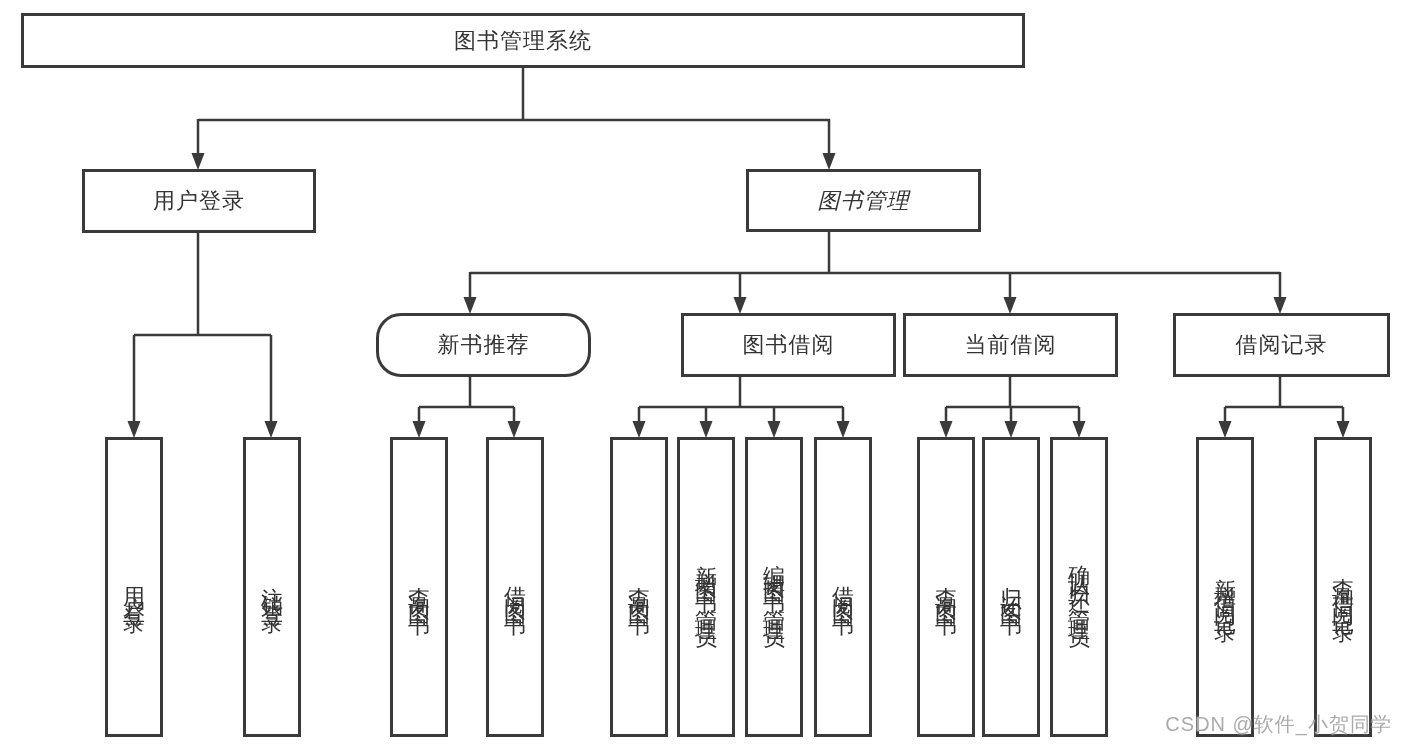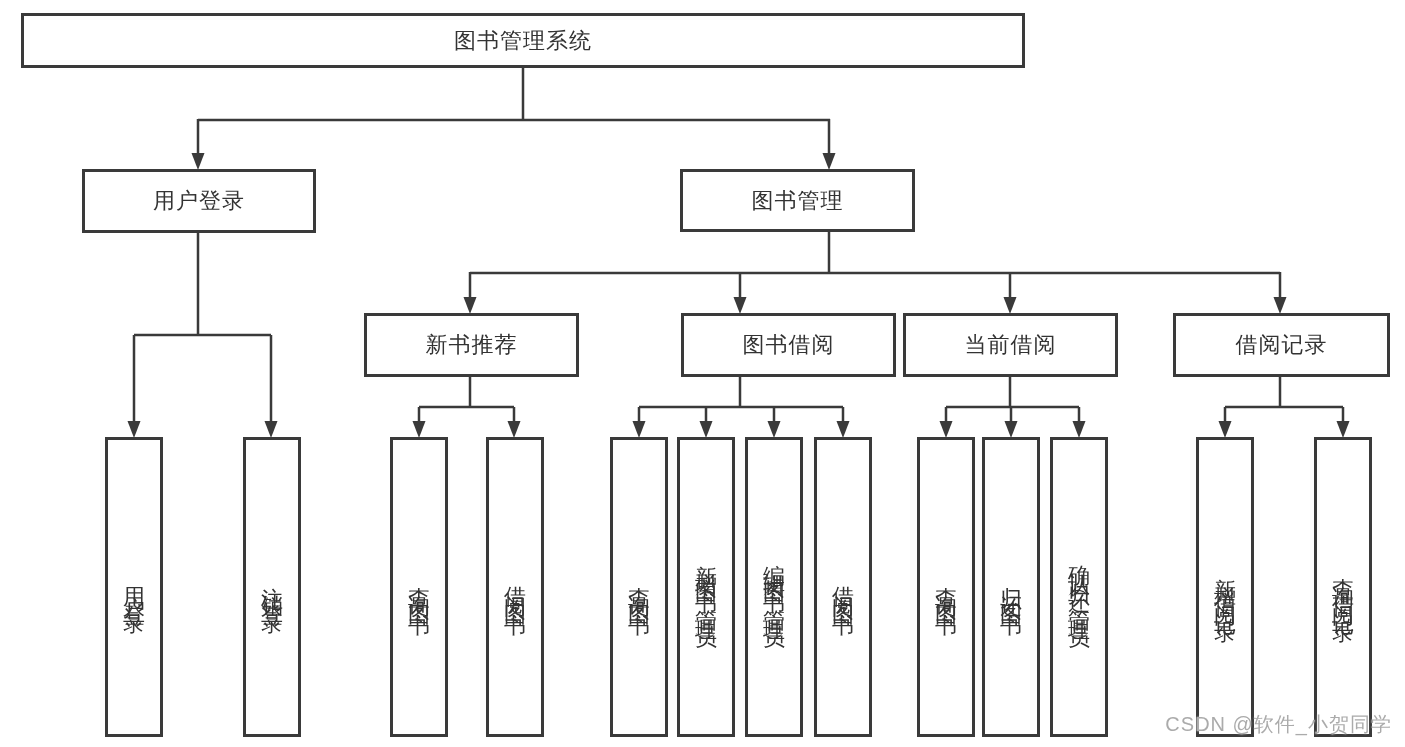--- a/index.html
+++ b/index.html
@@ -78,23 +78,23 @@
         <polygon points="1004.5,421 1017.5,421 1011,438"></polygon>
         <polygon points="1072.5,421 1085.5,421 1079,438"></polygon>
         <polygon points="1218.5,421 1231.5,421 1225,438"></polygon>
         <polygon points="1336.5,421 1349.5,421 1343,438"></polygon>
       </g>
   </svg>
 
   <div class="box h" style="left:21px;top:13px;width:1004px;height:55px;">图书管理系统</div>
 
   <div class="box h" style="left:82px;top:169px;width:234px;height:64px;">用户登录</div>
-  <div class="box h" style="left:680px;top:169px;width:235px;height:63px;">图书管理</div>
+  <div class="box h" style="left:746px;top:169px;width:235px;height:63px;font-style:italic;">图书管理</div>
 
-  <div class="box h" style="left:364px;top:313px;width:215px;height:64px;">新书推荐</div>
+  <div class="box h" style="left:376px;top:313px;width:215px;height:64px;border-radius:25px;">新书推荐</div>
   <div class="box h" style="left:633px;top:313px;width:215px;height:64px;margin-left:48px;">图书借阅</div>
   <div class="box h" style="left:903px;top:313px;width:215px;height:64px;text-align:right;">当前借阅</div>
   <div class="box h" style="left:1173px;top:313px;width:217px;height:64px;">借阅记录</div>
 
   <div class="box v" style="left:105px;">用户登录</div>
   <div class="box v" style="left:243px;">注销登录</div>
 
   <div class="box v" style="left:390px;">查询图书</div>
   <div class="box v" style="left:486px;">借阅图书</div>
 

